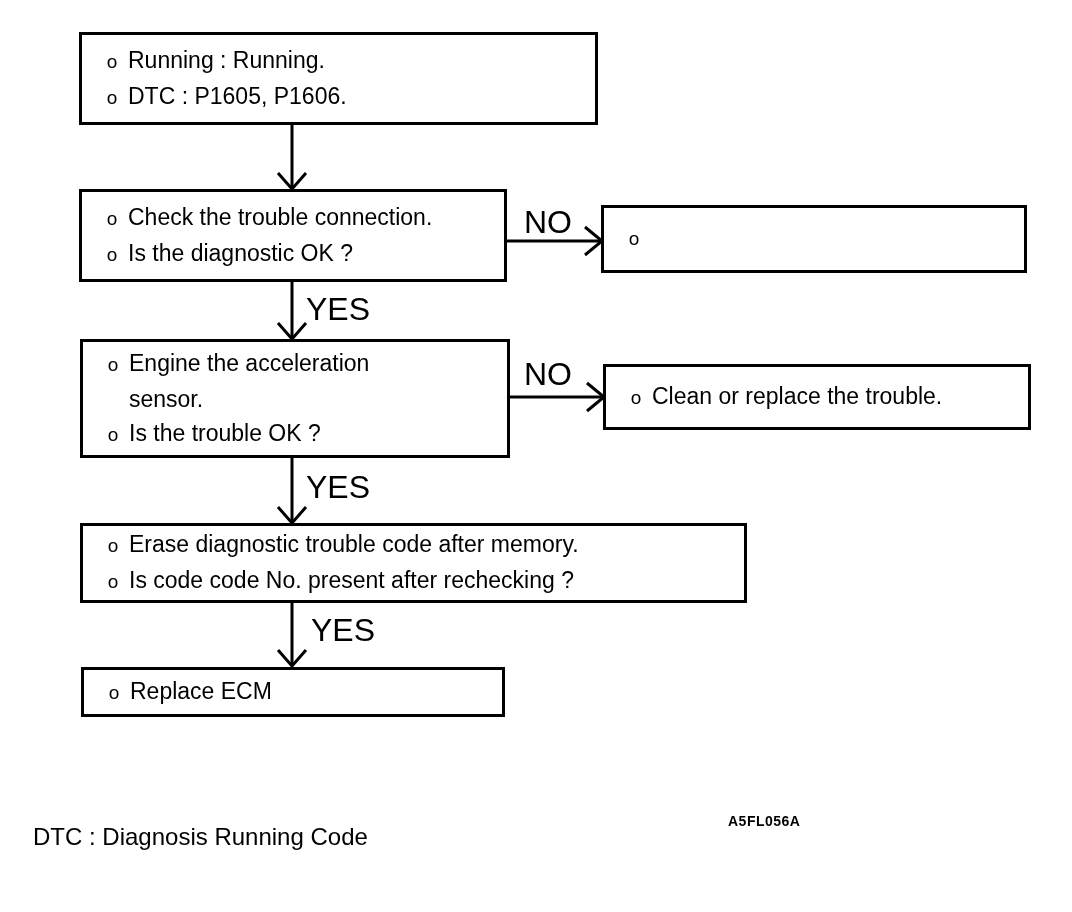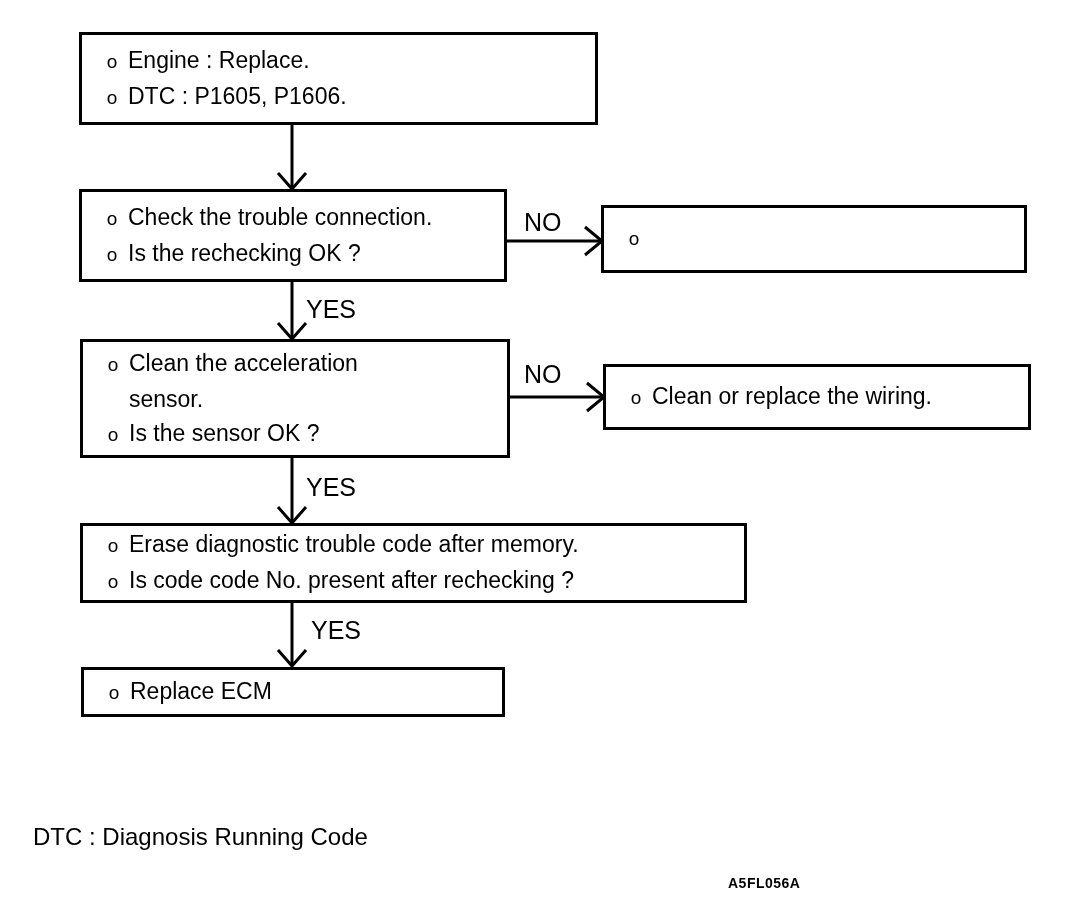--- a/index.html
+++ b/index.html
@@ -72,21 +72,21 @@
   }
   .conn line, .conn polyline {
     stroke: #000000;
     stroke-width: 3;
     fill: none;
   }
 
   
   .edge-label {
     position: absolute;
-    font-size: 25px;
+    font-size: 32px;
     line-height: 25px;
     white-space: nowrap;
   }
   #label-no-1  { left: 524px; top: 210px; }
   #label-yes-1 { left: 306px; top: 297px; }
   #label-no-2  { left: 524px; top: 362px; }
   #label-yes-2 { left: 306px; top: 475px; }
   #label-yes-3 { left: 311px; top: 618px; }
 
   
@@ -96,56 +96,56 @@
     top: 757px;
     font-size: 24px;
     line-height: 32px;
     white-space: pre;
   }
 
   
   #figure-code {
     position: absolute;
     left: 728px;
-    top: 875px;
+    top: 813px;
     font-size: 14px;
     font-weight: bold;
     letter-spacing: 0.5px;
     white-space: nowrap;
   }
 </style>
 </head>
 <body>
 
 <div id="canvas">
 
   <div class="box" id="box-start">
     <div class="line">
       <span class="bullet">o</span>
-      <span class="txt">Engine : Replace.</span>
+      <span class="txt">Running : Running.</span>
     </div>
     <div class="line">
       <span class="bullet">o</span>
       <span class="txt">DTC : P1605, P1606.</span>
     </div>
   </div>
 
   <svg class="conn" id="conn-start-wiring" style="left:270px; top:125px; width:60px; height:66px;" viewBox="0 0 60 66">
     <line x1="22" y1="0" x2="22" y2="63"></line>
     <polyline points="8,48 22,64 36,48"></polyline>
   </svg>
 
   <div class="box" id="box-wiring">
     <div class="line">
       <span class="bullet">o</span>
       <span class="txt">Check the trouble connection.</span>
     </div>
     <div class="line">
       <span class="bullet">o</span>
-      <span class="txt">Is the rechecking OK ?</span>
+      <span class="txt">Is the diagnostic OK ?</span>
     </div>
   </div>
 
   <svg class="conn" id="conn-wiring-repair" style="left:507px; top:225px; width:98px; height:32px;" viewBox="0 0 98 32">
     <line x1="0" y1="16" x2="94" y2="16"></line>
     <polyline points="78,2 95,16 78,30"></polyline>
   </svg>
   <div class="edge-label" id="label-no-1">NO</div>
 
   <div class="box" id="box-repair">
@@ -156,42 +156,42 @@
 
   <svg class="conn" id="conn-wiring-sensor" style="left:270px; top:282px; width:60px; height:60px;" viewBox="0 0 60 60">
     <line x1="22" y1="0" x2="22" y2="56"></line>
     <polyline points="8,41 22,57 36,41"></polyline>
   </svg>
   <div class="edge-label" id="label-yes-1">YES</div>
 
   <div class="box" id="box-sensor">
     <div class="line">
       <span class="bullet">o</span>
-      <span class="txt">Clean the acceleration</span>
+      <span class="txt">Engine the acceleration</span>
     </div>
     <div class="line">
       <span class="bullet-spacer"></span>
       <span class="txt">sensor.</span>
     </div>
     <div class="line">
       <span class="bullet">o</span>
-      <span class="txt">Is the sensor OK ?</span>
+      <span class="txt">Is the trouble OK ?</span>
     </div>
   </div>
 
   <svg class="conn" id="conn-sensor-clean" style="left:510px; top:381px; width:98px; height:32px;" viewBox="0 0 98 32">
     <line x1="0" y1="16" x2="93" y2="16"></line>
     <polyline points="77,2 94,16 77,30"></polyline>
   </svg>
   <div class="edge-label" id="label-no-2">NO</div>
 
   <div class="box" id="box-clean">
     <div class="line">
       <span class="bullet">o</span>
-      <span class="txt">Clean or replace the wiring.</span>
+      <span class="txt">Clean or replace the trouble.</span>
     </div>
   </div>
 
   <svg class="conn" id="conn-sensor-erase" style="left:270px; top:458px; width:60px; height:68px;" viewBox="0 0 60 68">
     <line x1="22" y1="0" x2="22" y2="64"></line>
     <polyline points="8,49 22,65 36,49"></polyline>
   </svg>
   <div class="edge-label" id="label-yes-2">YES</div>
 
   <div class="box" id="box-erase">

